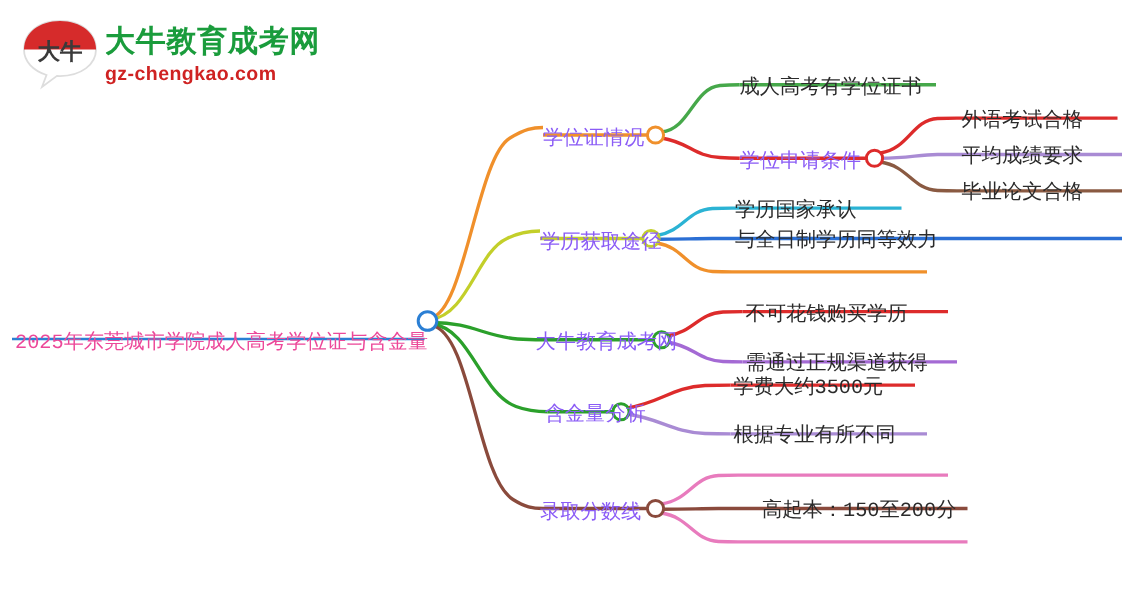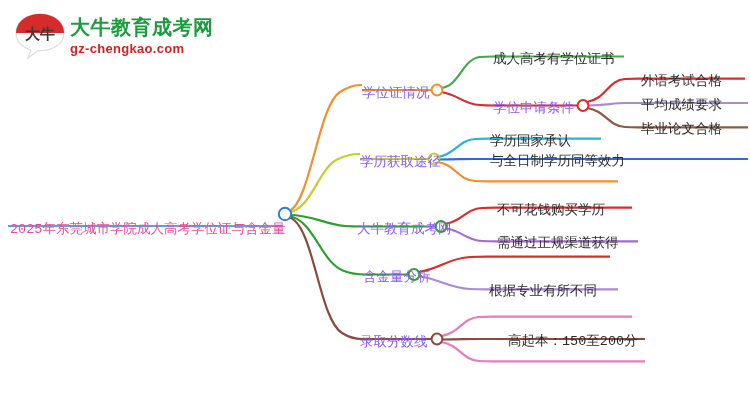--- a/index.html
+++ b/index.html
@@ -171,18 +171,19 @@
 
   <div class="node-label branch-label" style="left:360px; top:145px;">学历获取途径</div>
   <div class="node-label leaf-label" style="left:490px; top:124px;">学历国家承认</div>
   <div class="node-label leaf-label" style="left:490px; top:144px;">与全日制学历同等效力</div>
 
   <div class="node-label branch-label" style="left:357px; top:212px;">大牛教育成考网</div>
   <div class="node-label leaf-label" style="left:497px; top:226px;">需通过正规渠道获得</div>
   <div class="node-label leaf-label" style="left:497px; top:193px;">不可花钱购买学历</div>
 
   <div class="node-label branch-label" style="left:363px; top:260px;">含金量分析</div>
+  <div class="node-label leaf-label" style="left:489px; top:242px;">学费大约3500元</div>
   <div class="node-label leaf-label" style="left:489px; top:274px;">根据专业有所不同</div>
 
   <div class="node-label branch-label" style="left:360px; top:325px;">录取分数线</div>
   <div class="node-label leaf-label" style="left:508px; top:324px;">高起本：150至200分</div>
 
 </div>
 
 </body></html>

